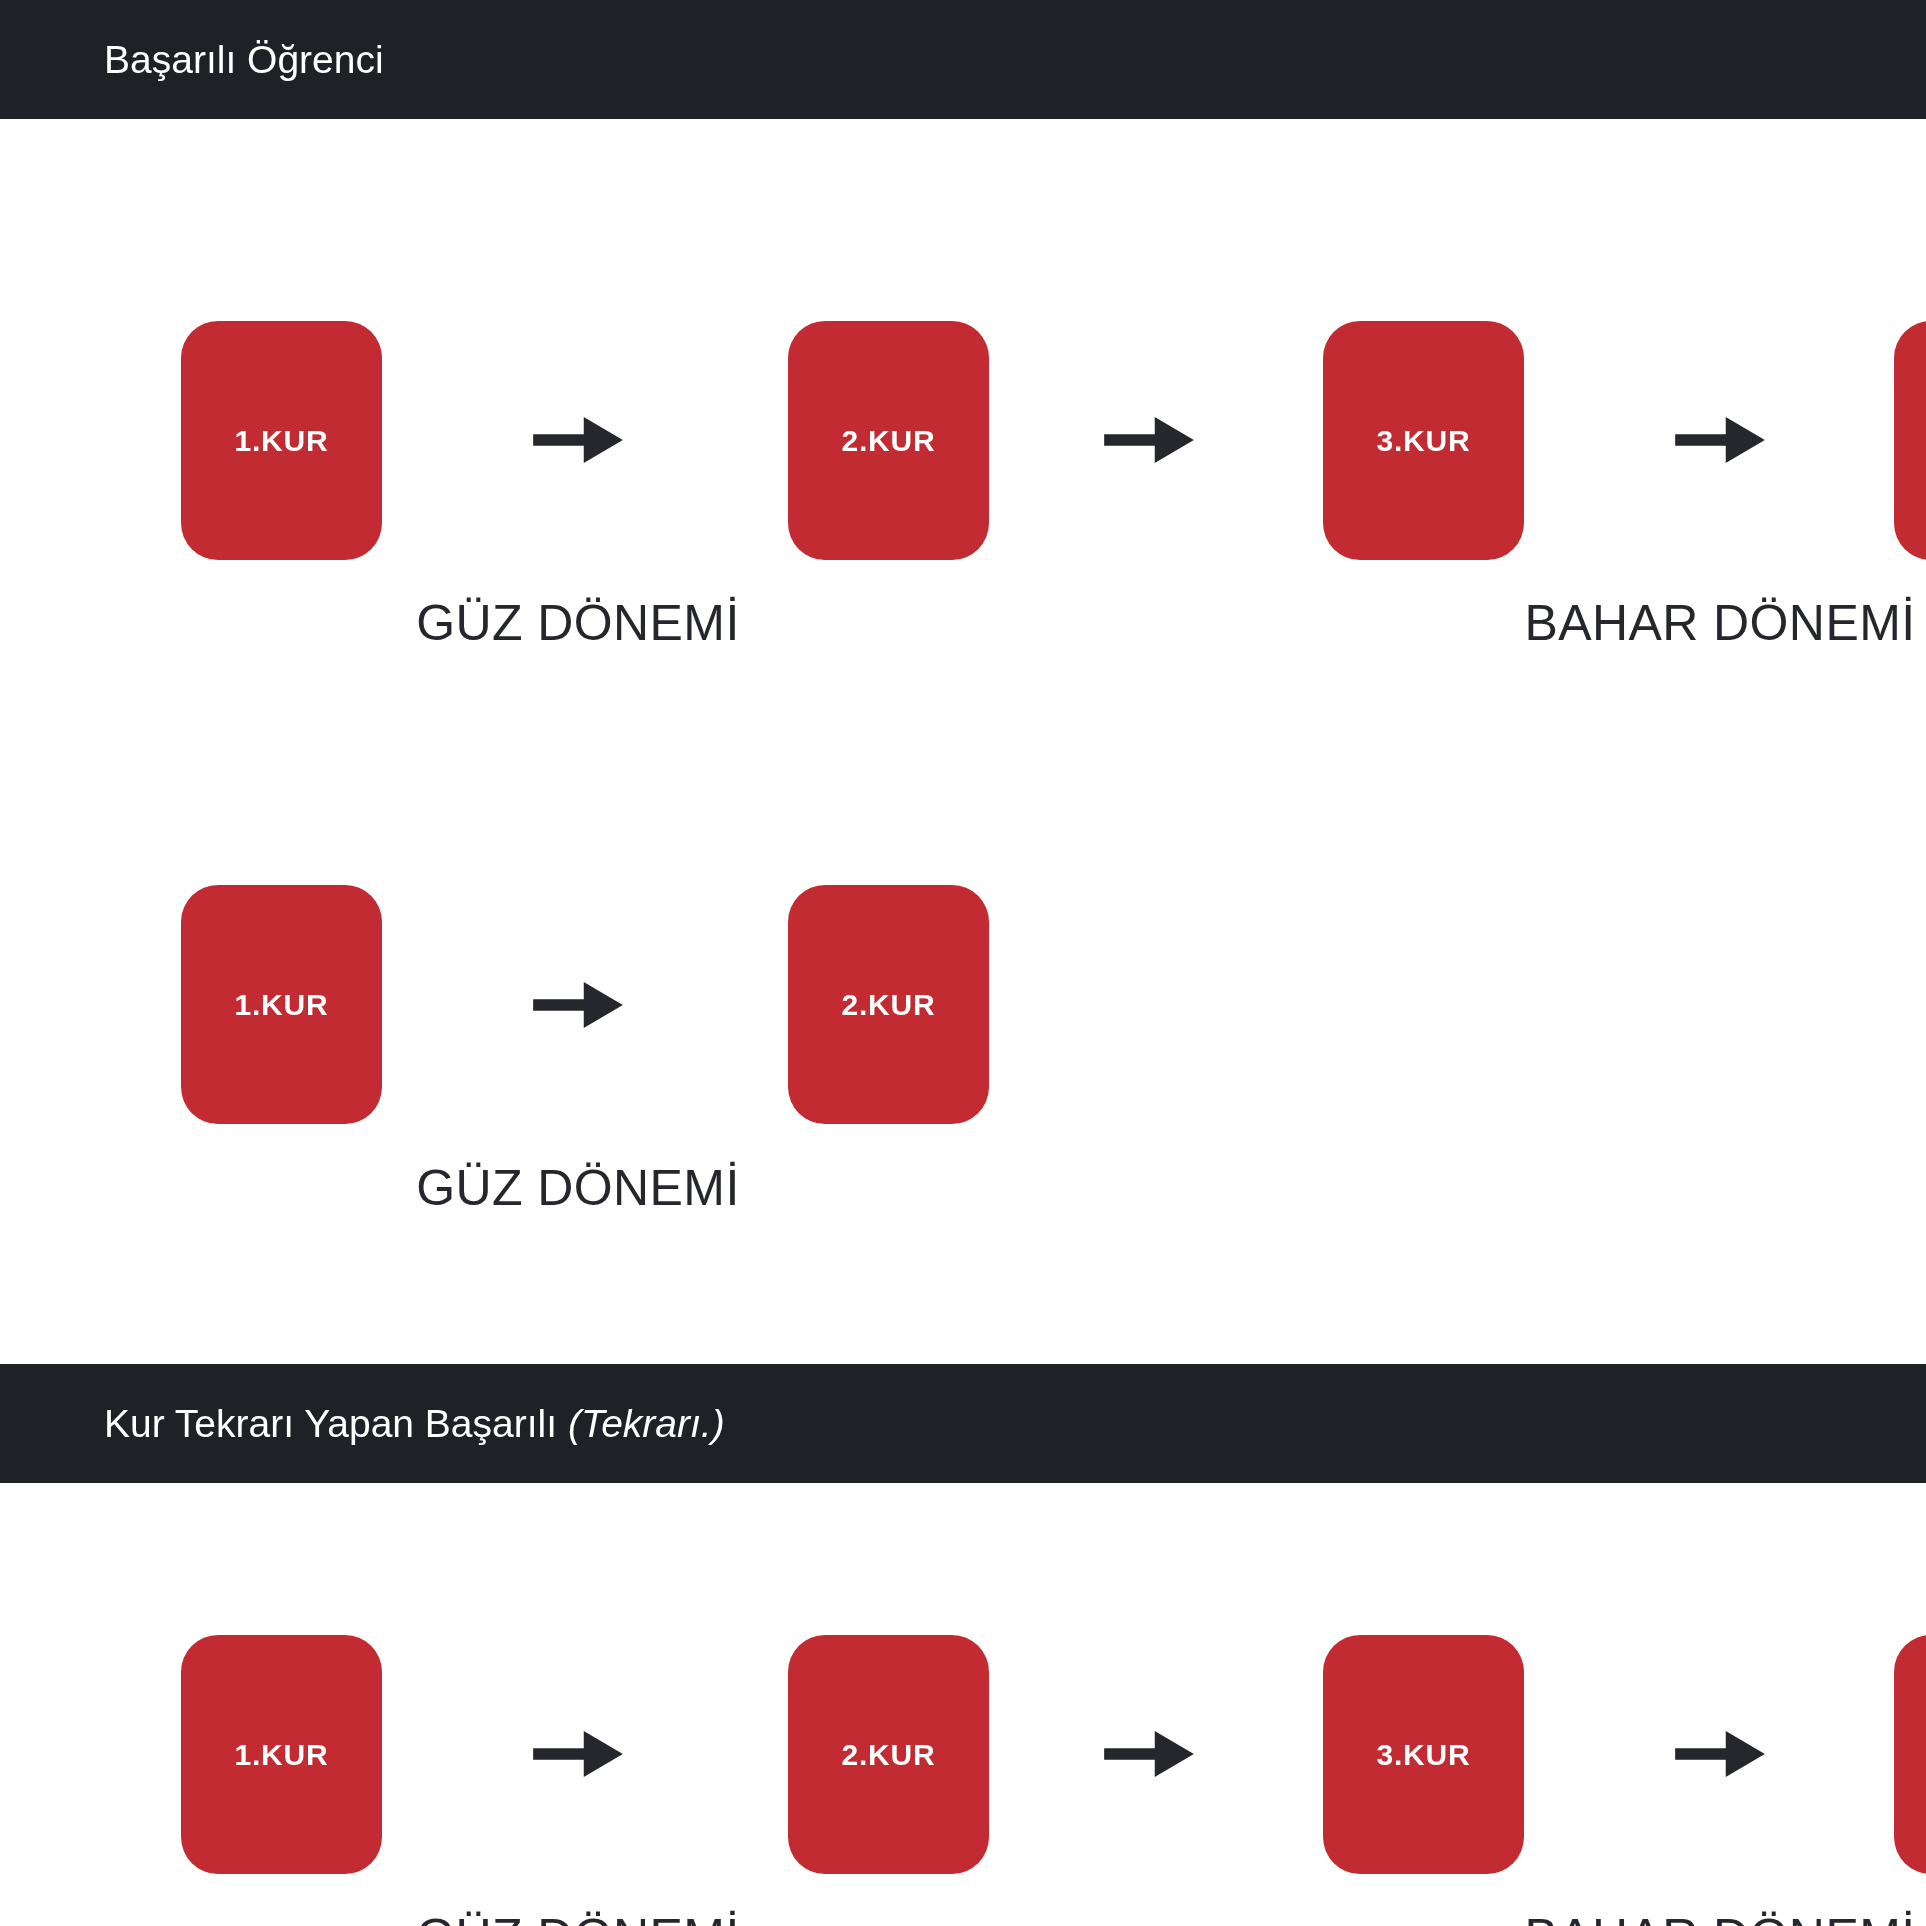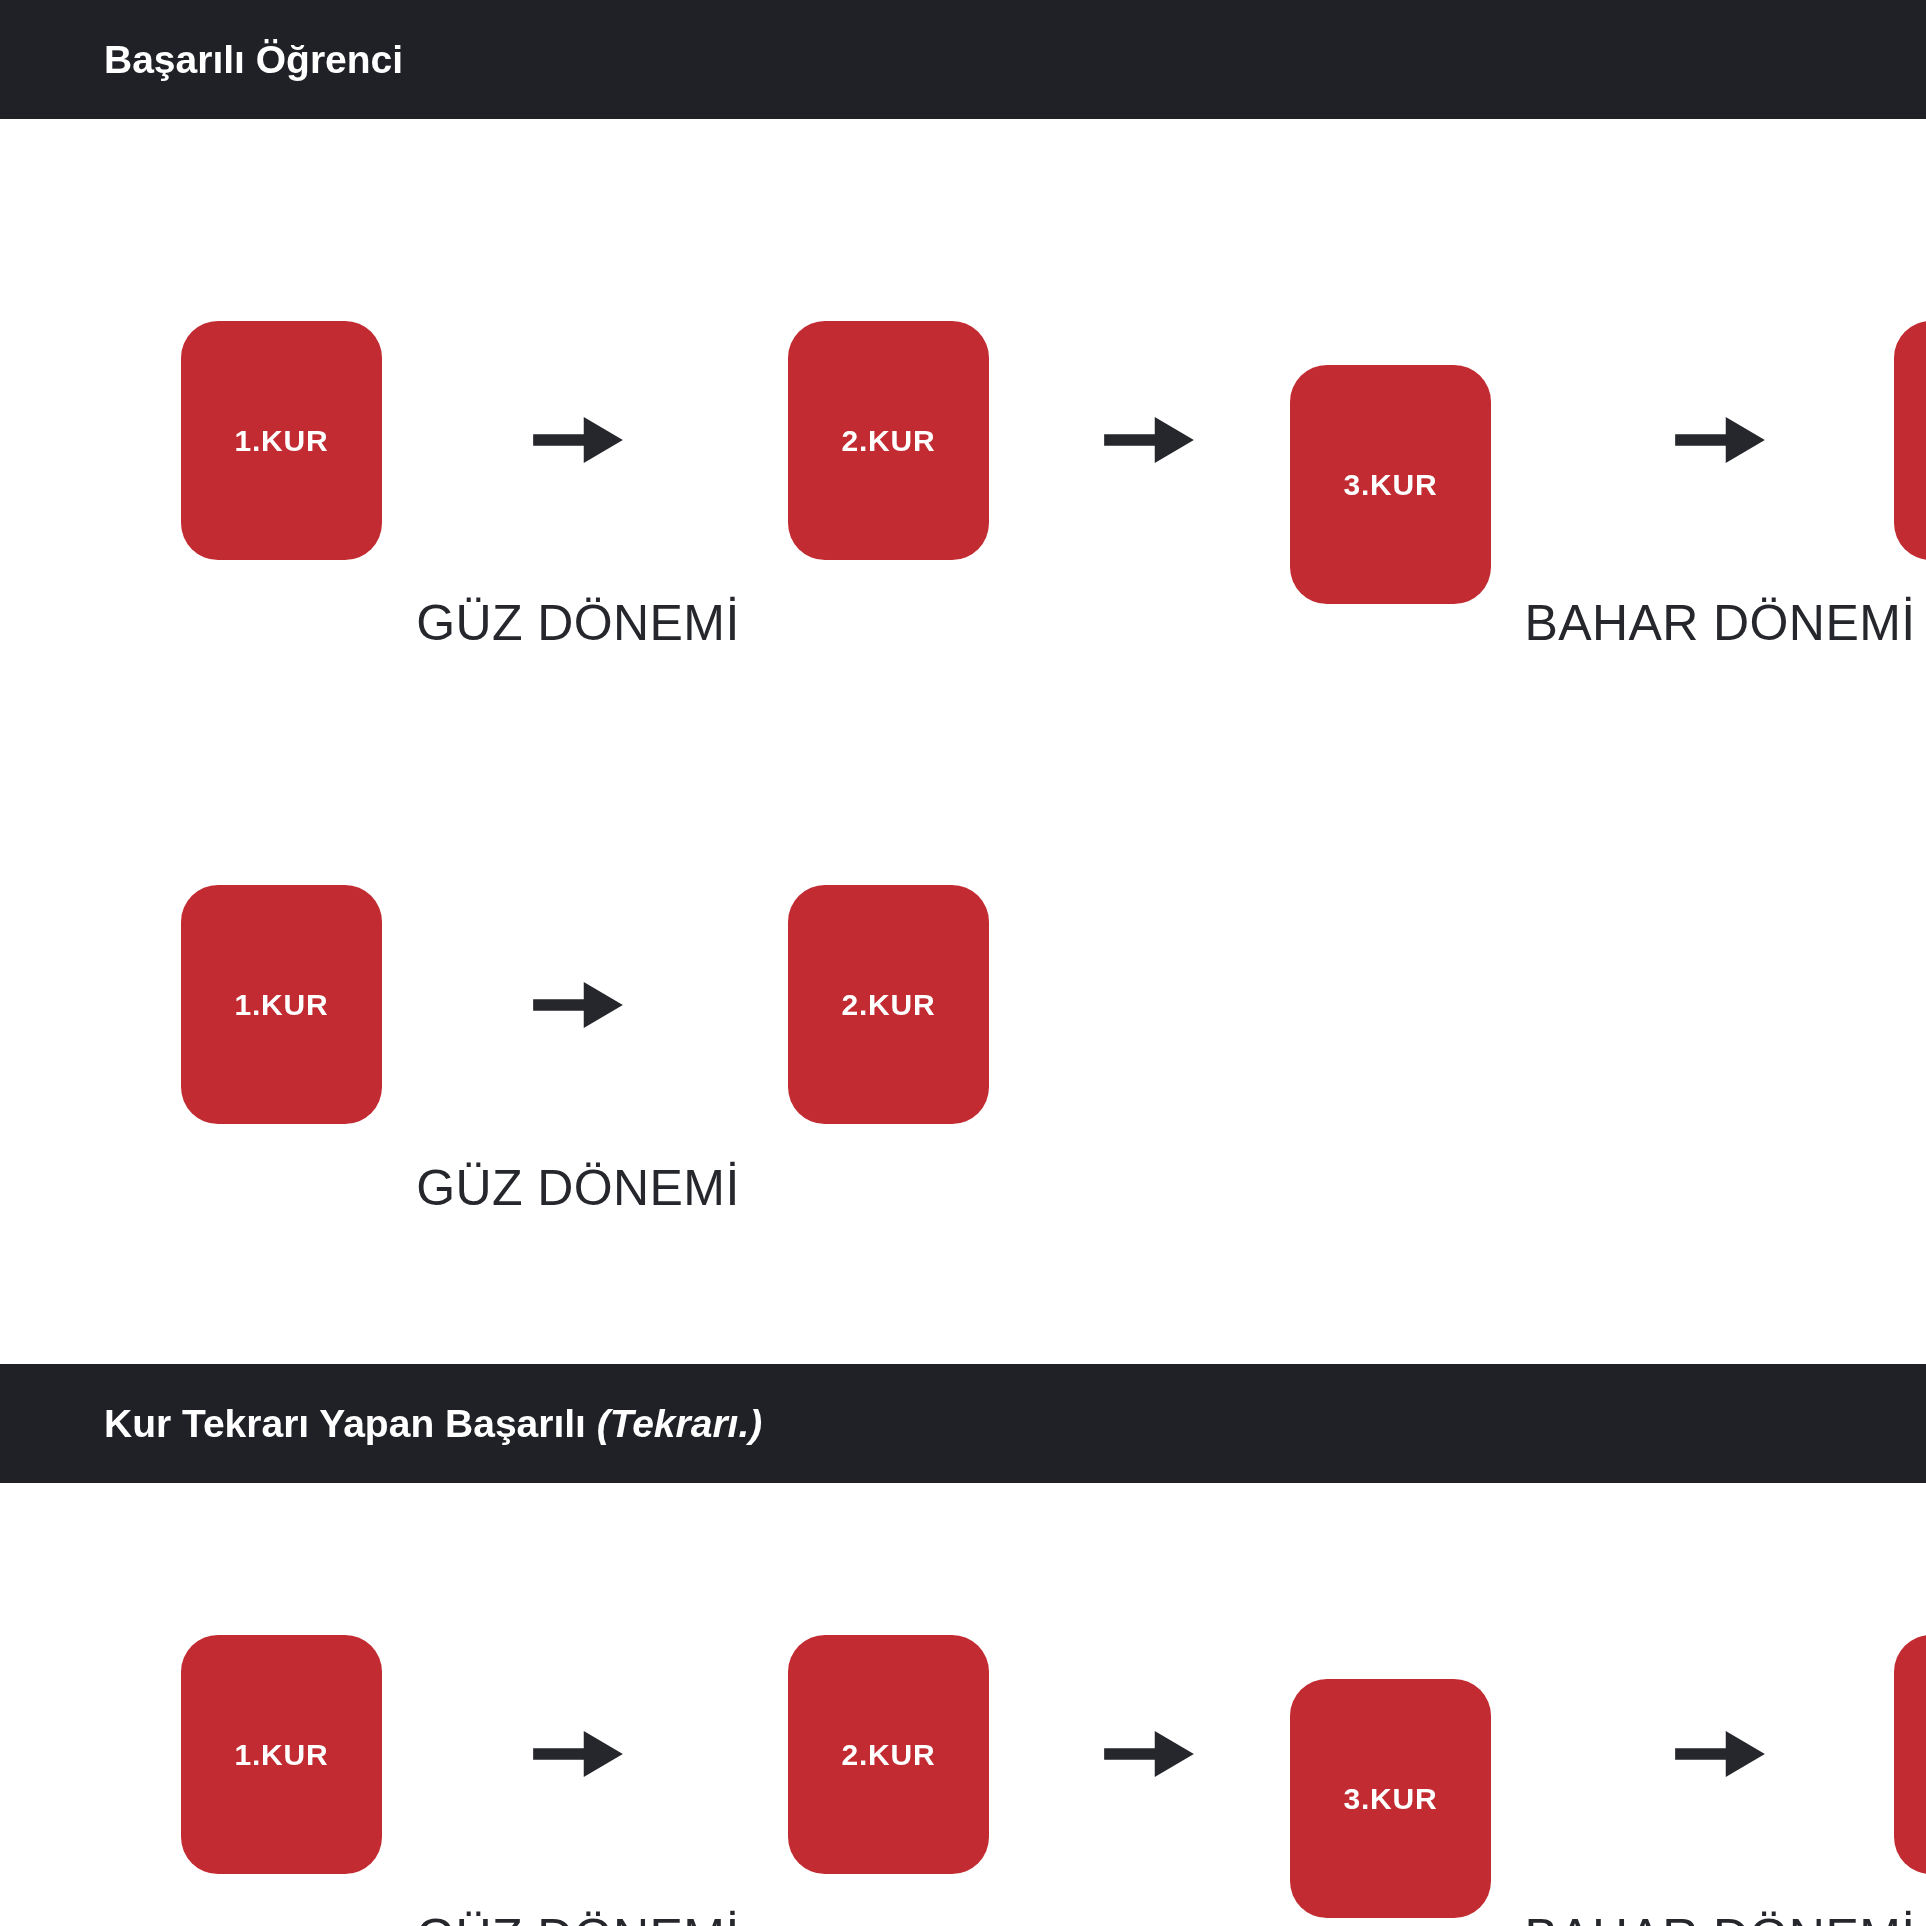--- a/index.html
+++ b/index.html
@@ -22,21 +22,21 @@
     background: var(--bar-bg, #1f2127);
     display: flex;
     align-items: center;
   }
   .bar-1 { top: 0; height: 119px; }
   .bar-2 { top: 1364px; height: 119px; }
   .bar-title {
     margin: 0;
     padding-left: 104px;
     font-size: 39px;
-    font-weight: bold;
+    font-weight: normal;
     color: var(--bar-text, #ffffff);
     letter-spacing: 0px;
     white-space: nowrap;
   }
   .bar-title .italic-part {
     font-style: italic;
   }
   .kur-box {
     position: absolute;
     width: 201px;
@@ -64,21 +64,21 @@
     transform: translate(-50%, -50%);
     font-size: 50px;
     font-weight: normal;
     color: var(--label-text, #25272c);
     letter-spacing: 0.4px;
     white-space: nowrap;
   }
   
   .col-1 { left: 181px; align-items: center; }
   .col-2 { left: 788px; }
-  .col-3 { left: 1290px; margin-top: 44px; }
+  .col-3 { left: 1323px; }
   .col-4 { left: 1894px; }
   .arrow-col-1 { left: 533px; }
   .arrow-col-2 { left: 1104px; }
   .arrow-col-3 { left: 1675px; }
   
   .row-1 { top: 321px; }
   .row-1-arrow { top: 417px; }
   .row-2 { top: 885px; }
   .row-2-arrow { top: 982px; }
   .row-3 { top: 1635px; }

